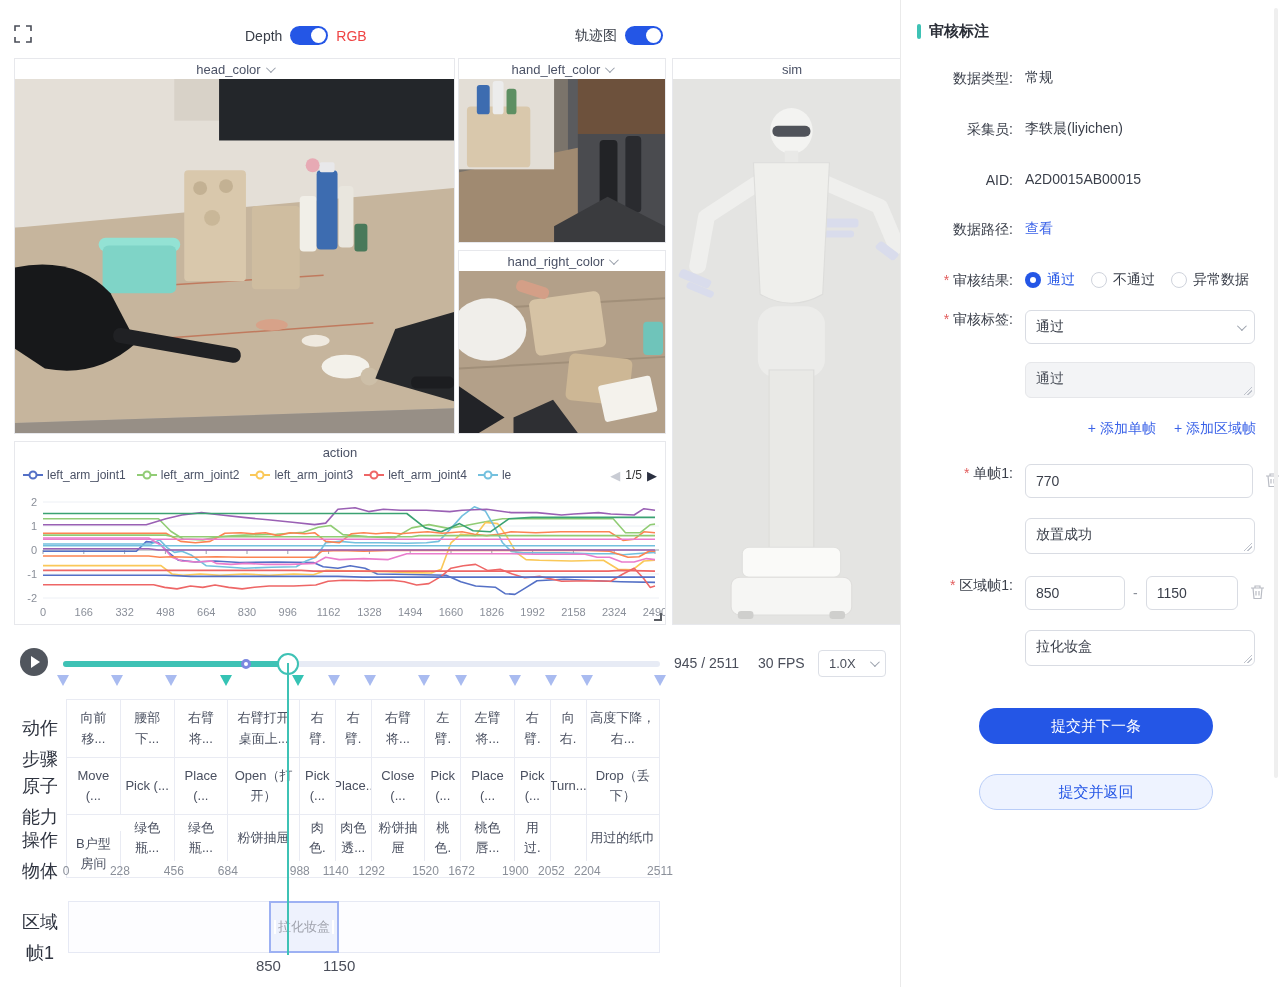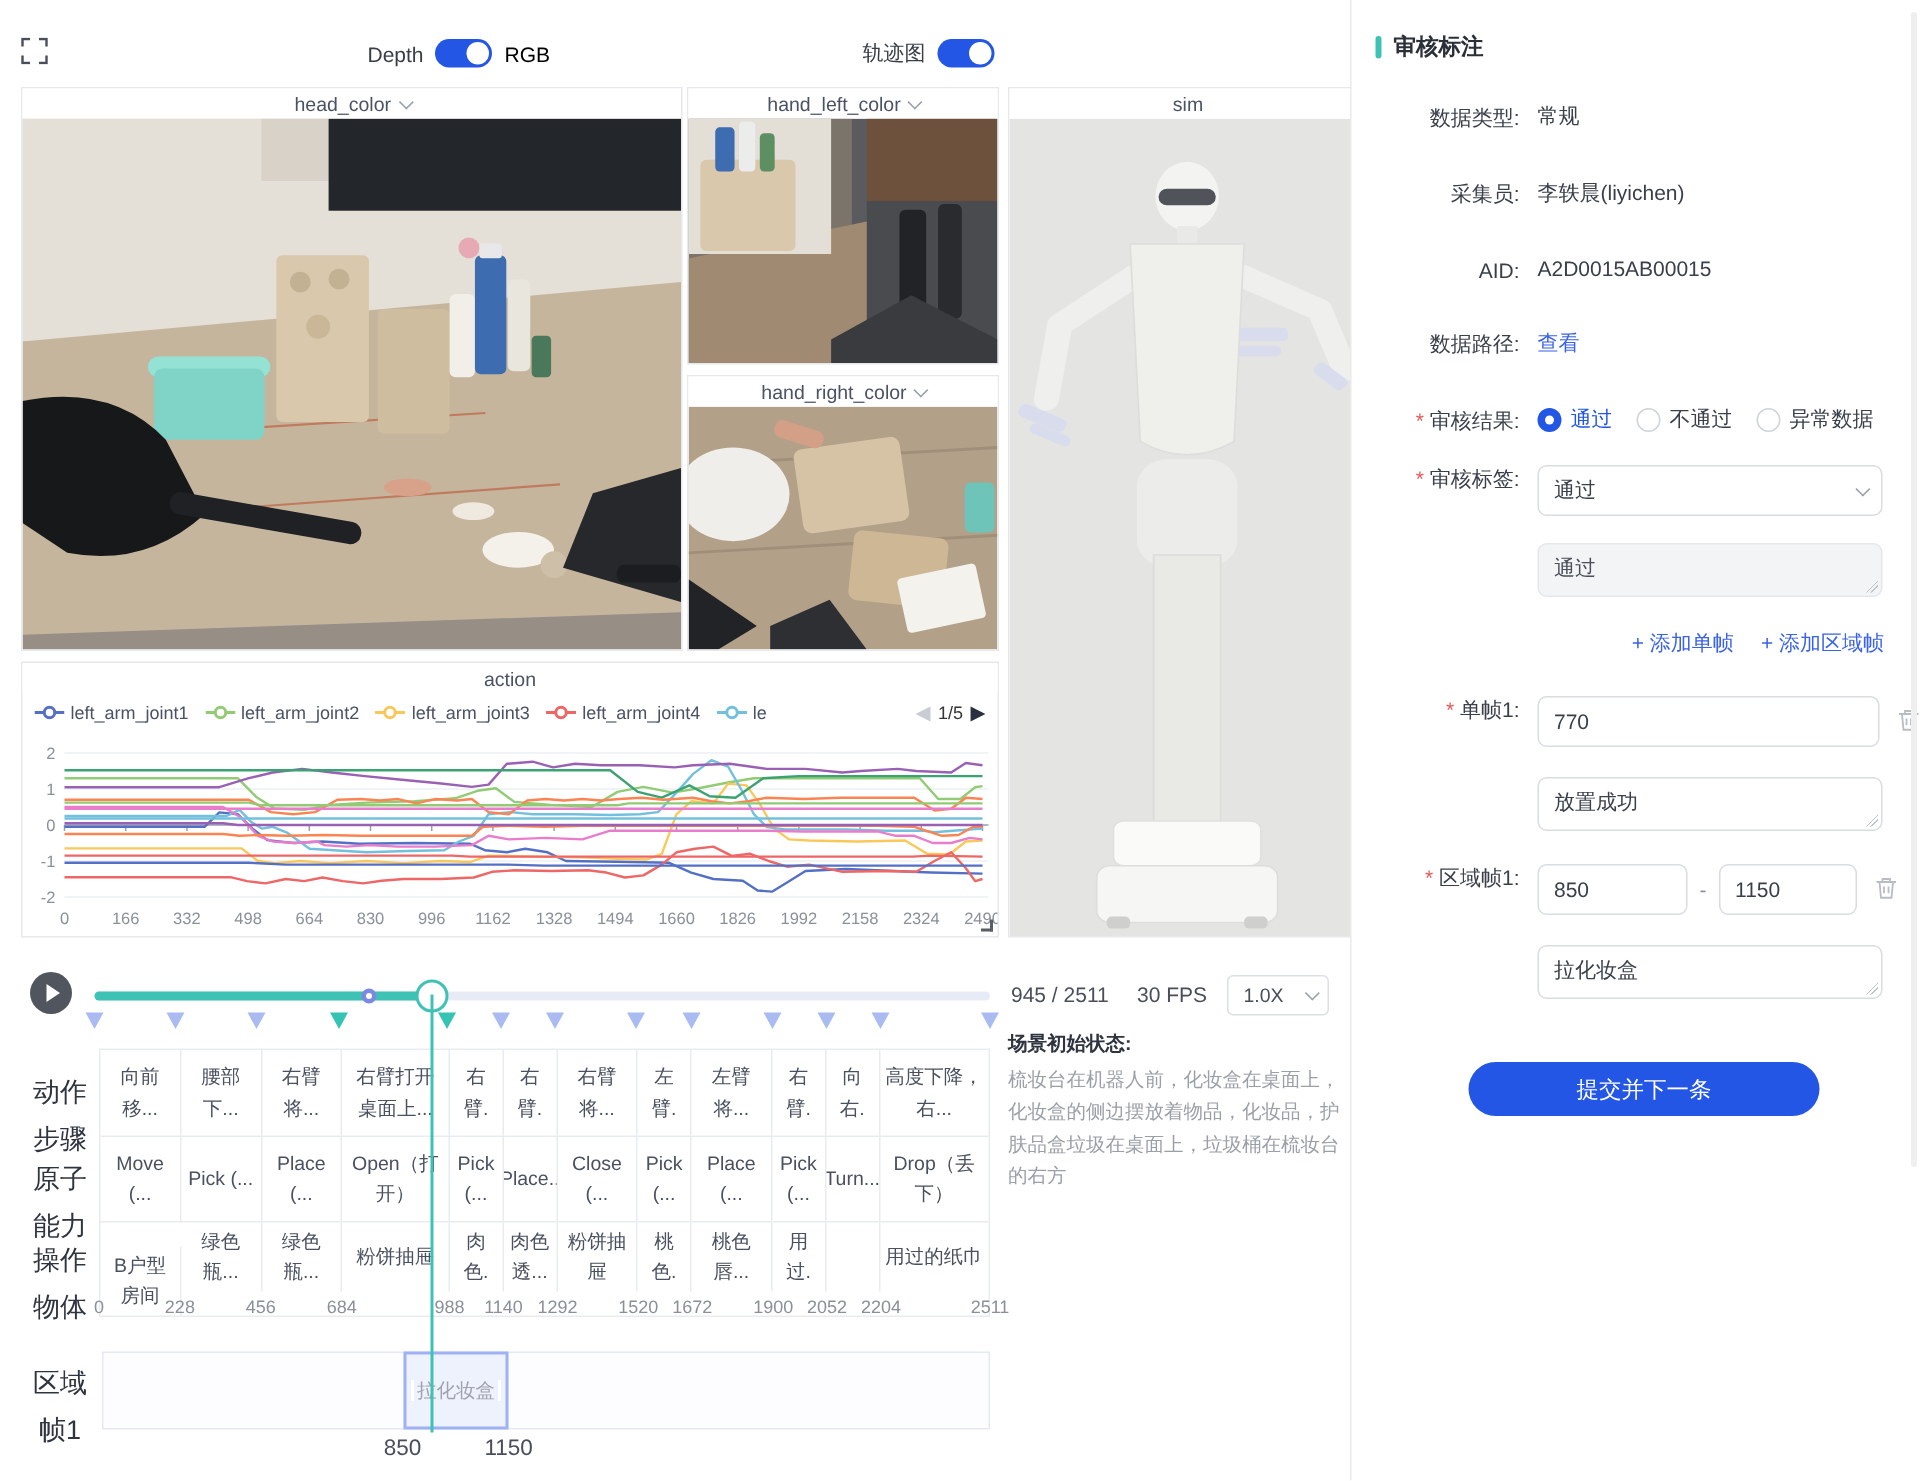--- a/index.html
+++ b/index.html
@@ -5,21 +5,21 @@
   * { margin:0; padding:0; box-sizing:border-box; }
   html,body { width:1280px; height:987px; background:#fff; font-family:"Liberation Sans","DejaVu Sans",sans-serif; overflow:hidden; }
   .app { display:flex; width:1280px; height:987px; }
 
   
   .left { position:relative; width:900px; height:987px; background:#fff; }
 
   .fs-icon { position:absolute; left:14px; top:25px; width:18px; height:18px; cursor:pointer; }
   .depth-group { position:absolute; left:245px; top:26px; display:flex; align-items:center; gap:8px; font-size:14px; color:#383d47; }
   .traj-group  { position:absolute; left:575px; top:26px; display:flex; align-items:center; gap:8px; font-size:14px; color:#383d47; }
-  .rgb-label { color:#000000; }
+  .rgb-label { color:#ef4444; }
   .toggle { position:relative; width:38px; height:19px; border-radius:10px; background:#2456e6; cursor:pointer; }
   .toggle .knob { position:absolute; right:2px; top:2px; width:15px; height:15px; border-radius:50%; background:#fff; }
 
   .cam-area { position:absolute; left:0; top:58px; width:900px; height:577px; }
   .panel { position:absolute; border:1px solid #e7e8ec; background:#fff; }
   .panel-title { height:20px; display:flex; align-items:center; justify-content:center; gap:5px; font-size:13px; color:#4b5266; background:#fff; cursor:pointer; }
   .chev { width:7px; height:7px; border-right:1.4px solid #9aa0ab; border-bottom:1.4px solid #9aa0ab; transform:rotate(45deg) translateY(-2px); }
   .panel-body { position:relative; width:100%; height:calc(100% - 20px); overflow:hidden; }
   .panel-body svg { display:block; width:100%; height:100%; }
   #head-panel { left:14px; top:0; width:441px; height:376px; }
@@ -469,24 +469,20 @@
           <span style="left: 45.4002%;">1140</span>
           <span style="left: 51.4536%;">1292</span>
           <span style="left: 60.5337%;">1520</span>
           <span style="left: 66.587%;">1672</span>
           <span style="left: 75.6671%;">1900</span>
           <span style="left: 81.7204%;">2052</span>
           <span style="left: 87.7738%;">2204</span>
           <span style="left: 100%;">2511</span>
         </div>
 
-      <div id="scene">
-        <div class="scene-title">场景初始状态:</div>
-        <div class="scene-text">梳妆台在机器人前，化妆盒在桌面上，化妆盒的侧边摆放着物品，化妆品，护肤品盒垃圾在桌面上，垃圾桶在梳妆台的右方</div>
-      </div>
 
       <div class="row-label" style="top:272px">区域帧1</div>
       <div id="regionbar">
         <div id="region-block" style="left: 33.8511%; width: 11.9474%;">
           <span class="pipe l"></span>
           <span id="region-block-label">拉化妆盒</span>
           <span class="pipe r"></span>
         </div>
       </div>
       <div id="region-nums">
@@ -586,17 +582,18 @@
             </svg>
         </span>
       </div>
 
       <div class="note-area">
         <span>拉化妆盒</span>
         <span class="grip"></span>
       </div>
 
       <button class="btn btn-primary">提交并下一条</button>
+      <button class="btn btn-secondary">提交并返回</button>
 
     </div>
     <div class="scrollbar-thumb"></div>
   </div>
 </div>
 
 </body></html>

